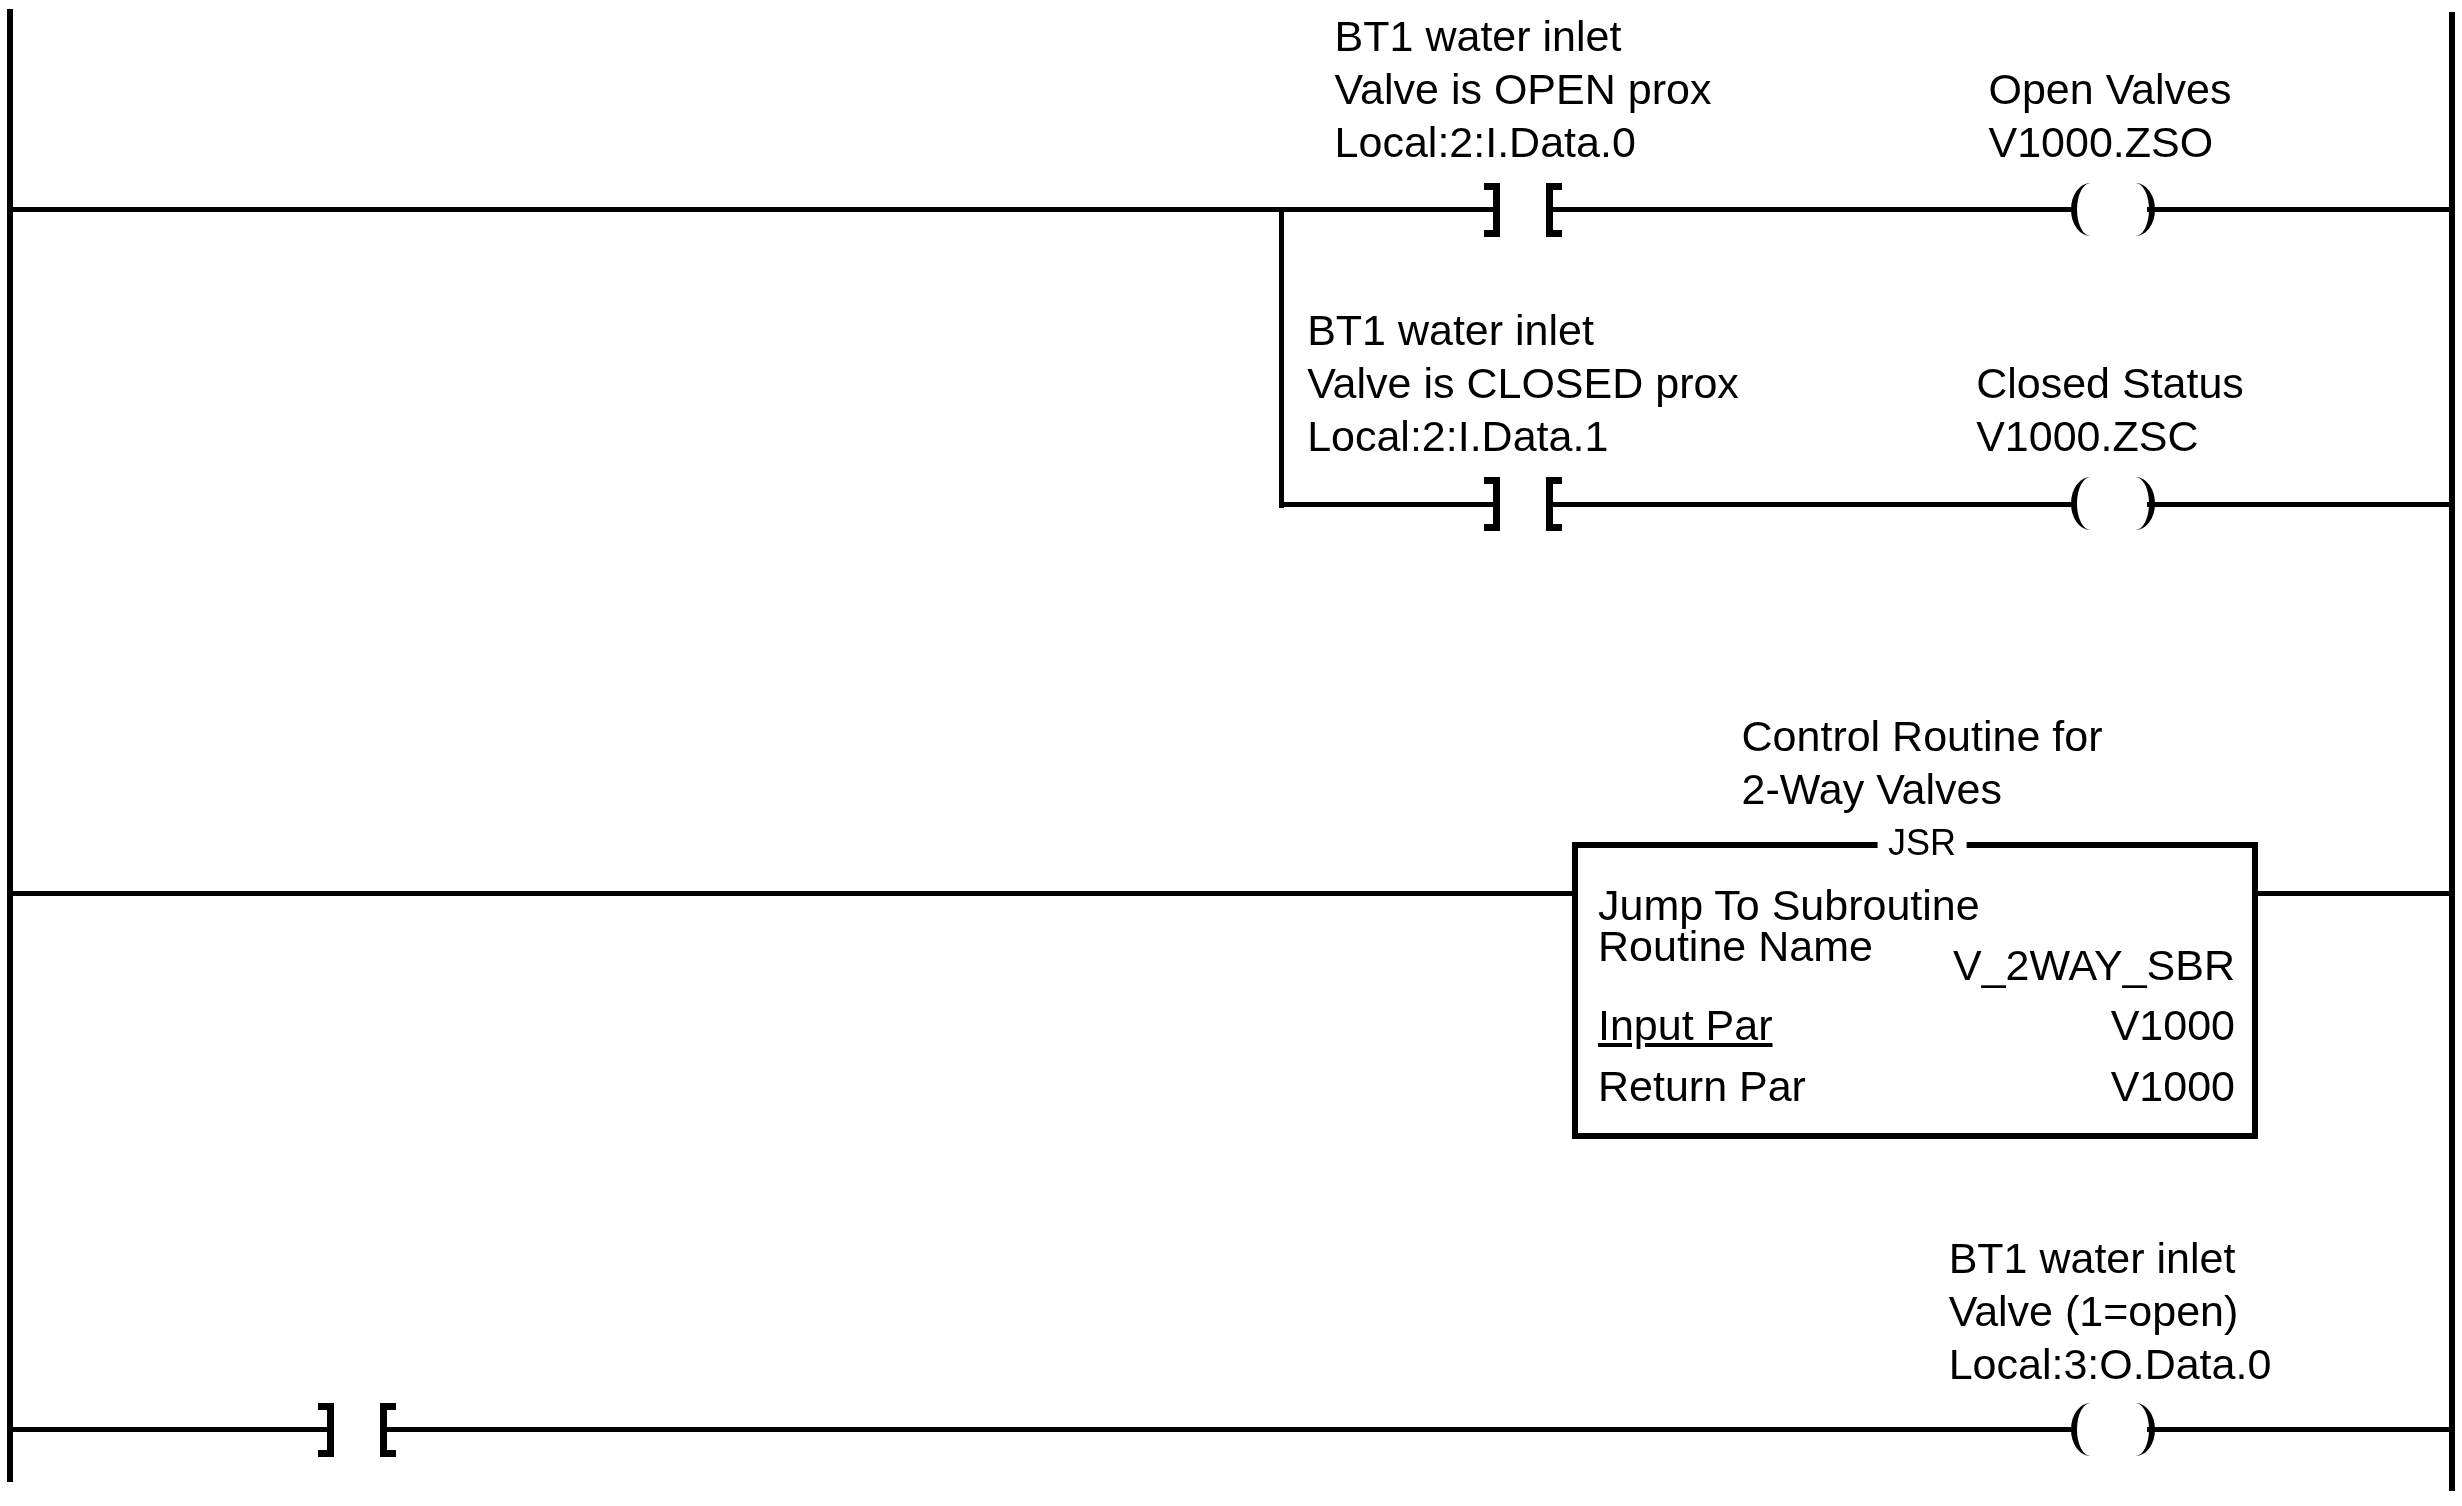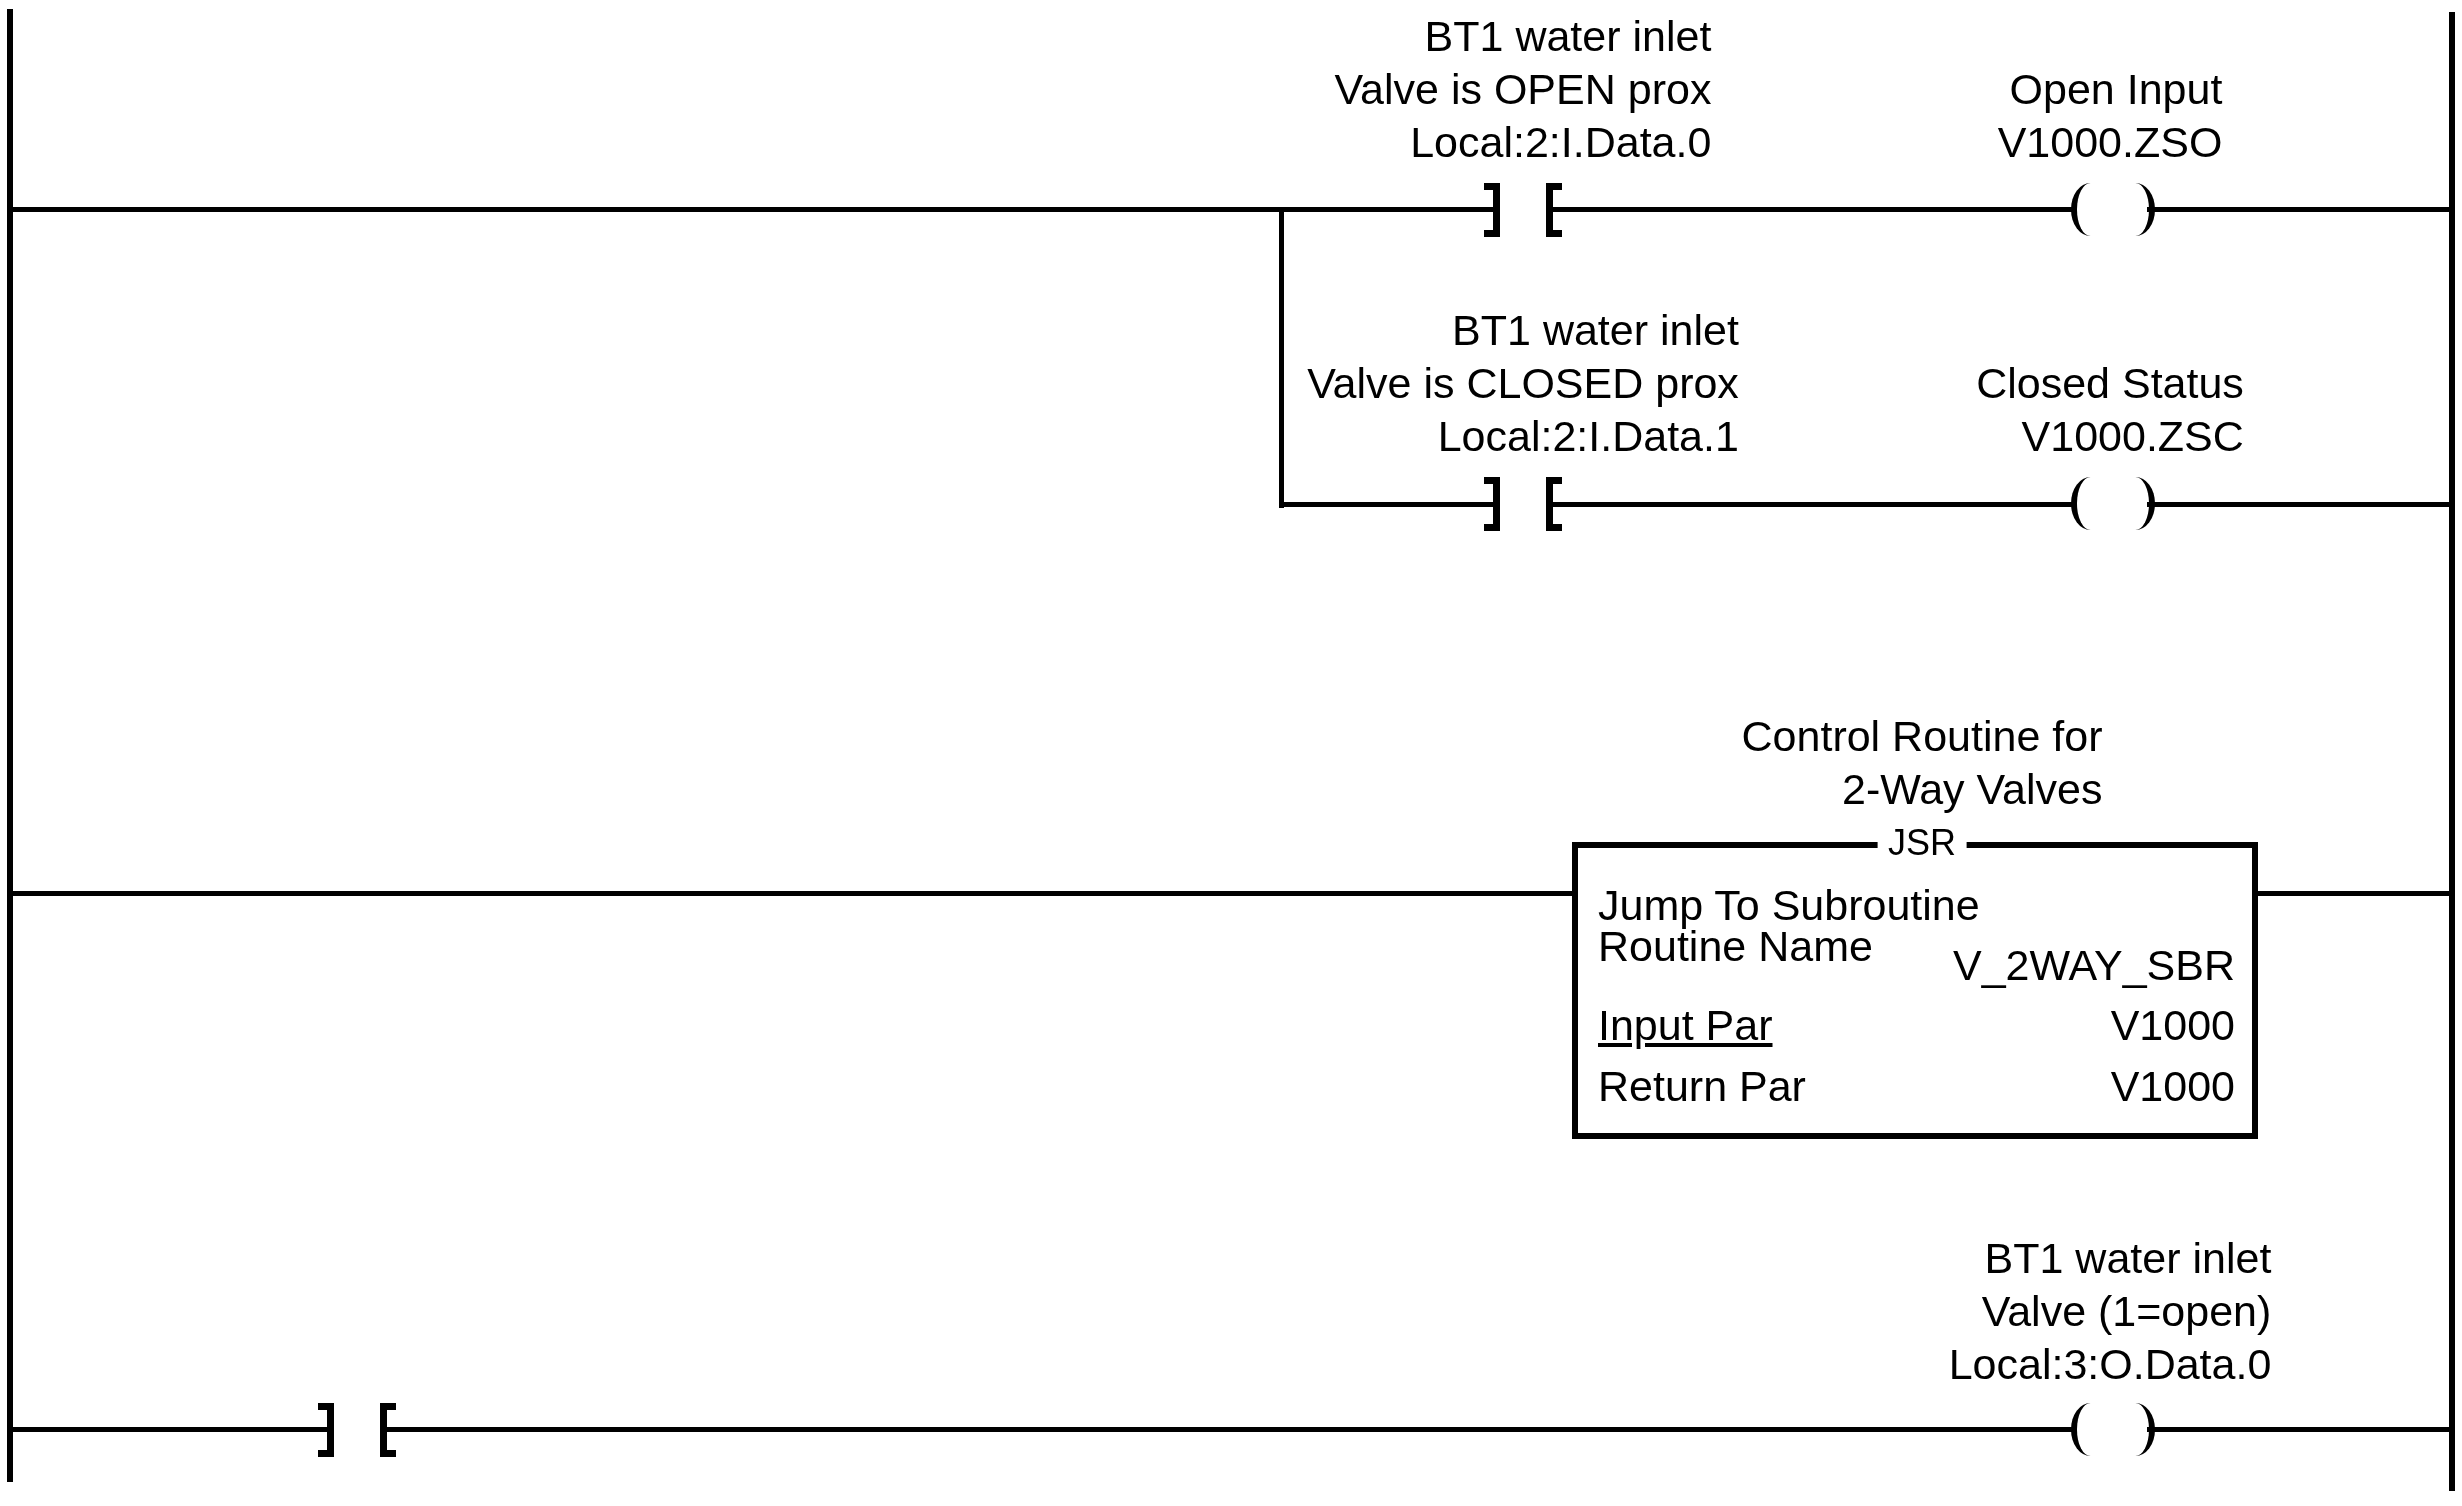--- a/index.html
+++ b/index.html
@@ -17,21 +17,21 @@
   .cbar{position:absolute;width:6.7px;height:53px;background:#000000;}
   .cserif{position:absolute;width:16.3px;height:6.7px;background:#000000;}
   
   .arc{position:absolute;width:33px;height:53px;}
   .arc.l{border-left:6.7px solid #000000;border-radius:50%;}
   .arc.r{border-right:6.7px solid #000000;border-radius:50%;}
   
   .lbl{
     position:absolute;
     font-size:43px;line-height:53px;
-    text-align:right;white-space:nowrap;
+    text-align:left;white-space:nowrap;
     transform:translateX(-50%);
   }
   .jsr-tag{
     position:absolute;
     font-size:36px;line-height:53px;
     transform:translateX(-50%);
     background:#ffffff;
     padding:0 10.4px;
     white-space:nowrap;
   }
@@ -68,21 +68,21 @@
   <div>
     <div class="cbar" style="left:1493px;top:183px;"></div>
     <div class="cbar" style="left:1546px;top:183px;"></div>
     <div class="cserif" style="left:1484px;top:183px;"></div>
     <div class="cserif" style="left:1484px;top:230px;"></div>
     <div class="cserif" style="left:1546px;top:183px;"></div>
     <div class="cserif" style="left:1546px;top:230px;"></div>
   </div>
 
   <div class="lbl" style="left:2110px;top:63px;">
-    <div>Open Input</div>
+    <div>Open Valves</div>
     <div>V1000.ZSO</div>
   </div>
 
   <div>
     <div class="arc l" style="left:2071px;top:183px;"></div>
     <div class="arc r" style="left:2116px;top:183px;"></div>
   </div>
 
   <div class="line" style="left:1279px;top:502px;width:214px;height:5.2px;"></div>
   <div class="line" style="left:1553px;top:502px;width:520px;height:5.2px;"></div>

